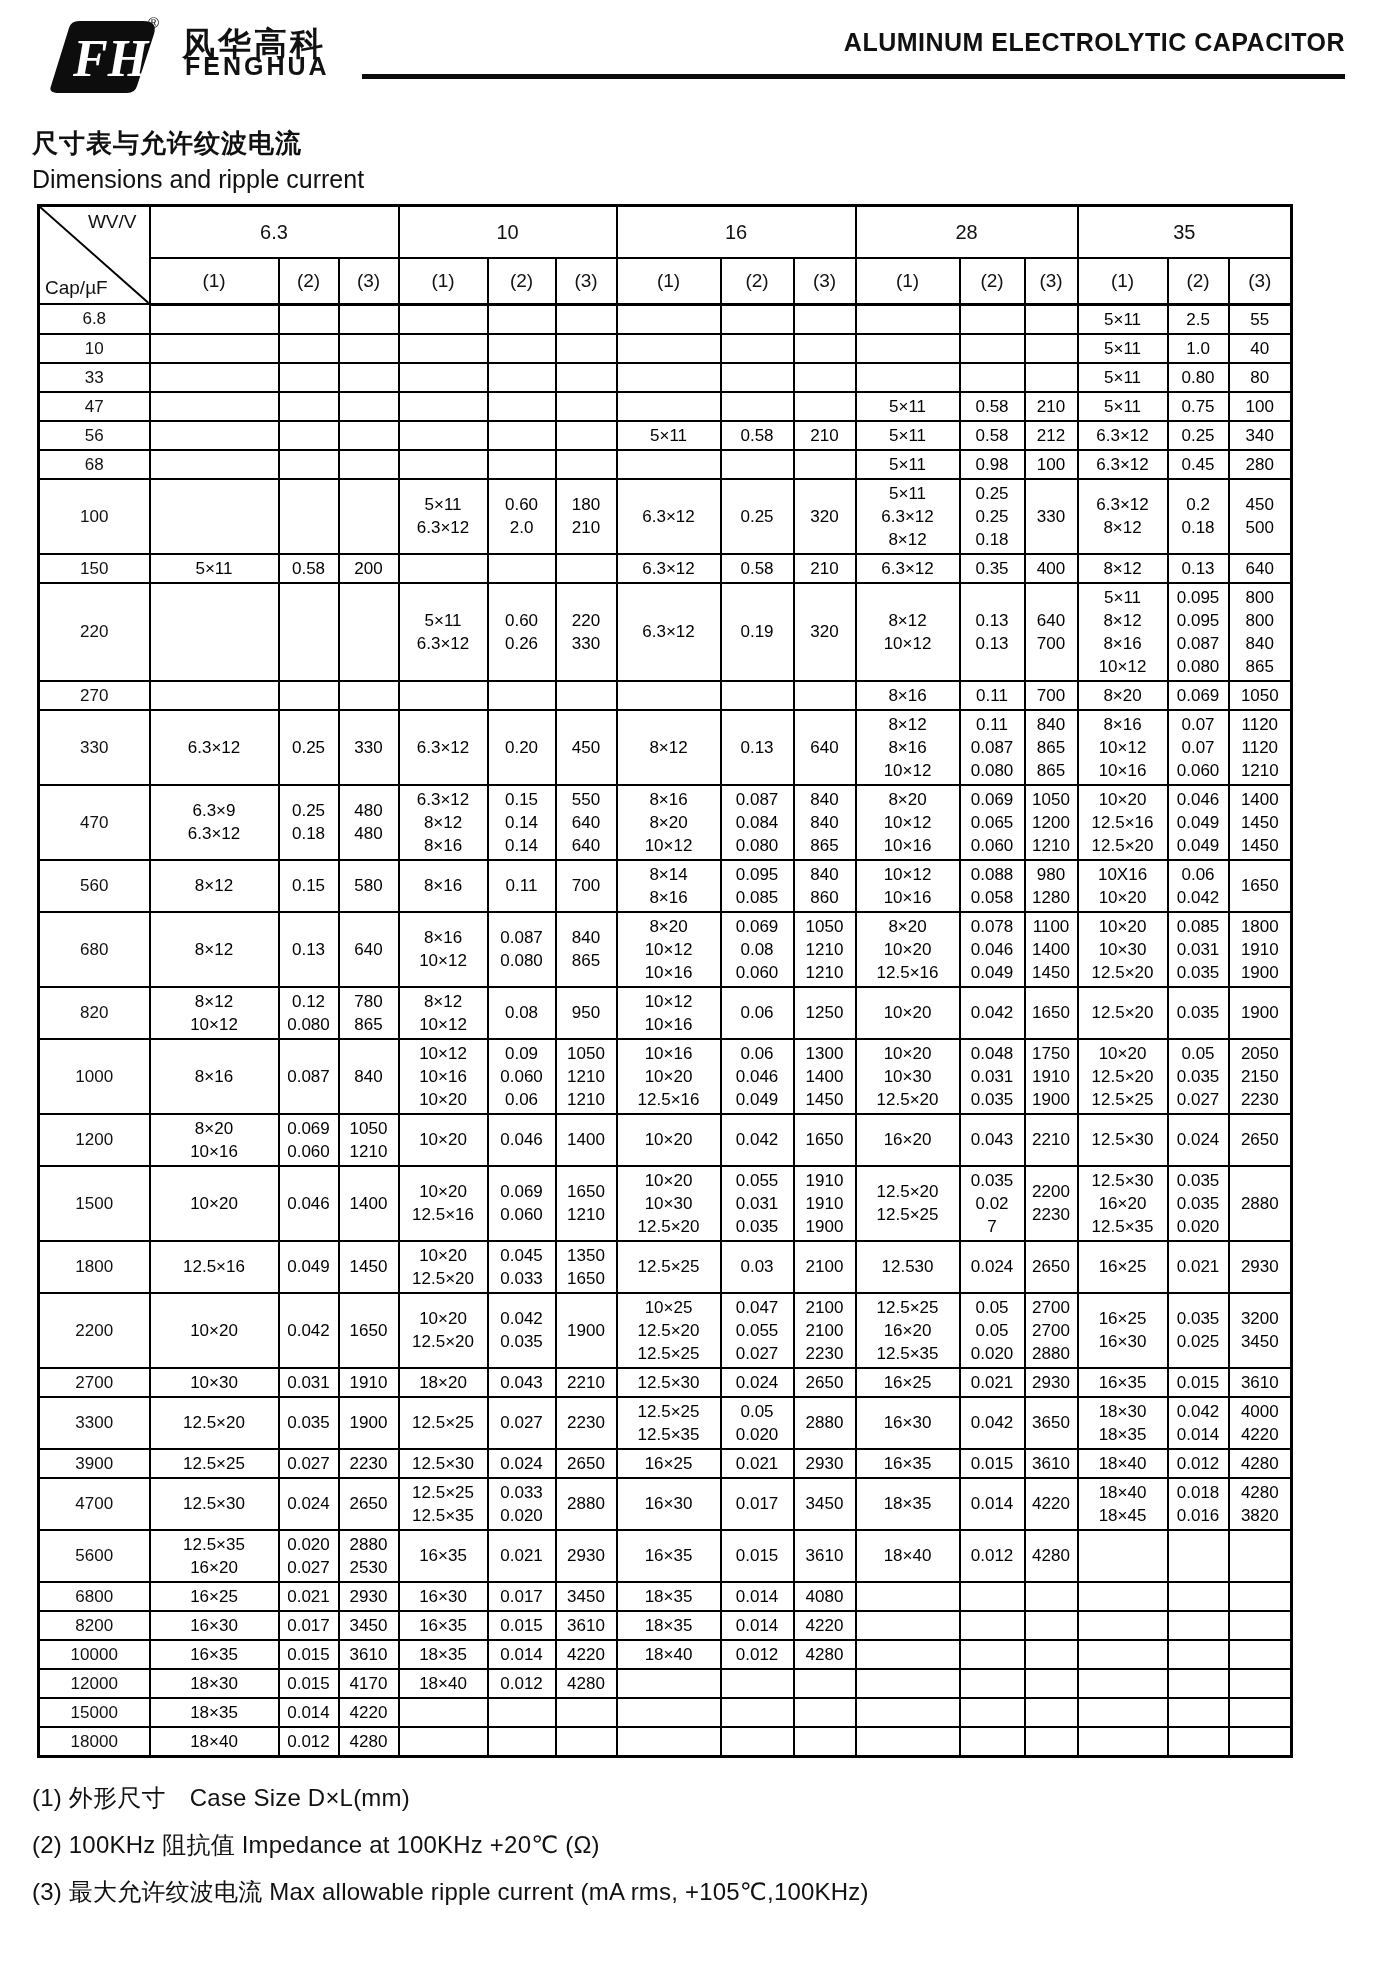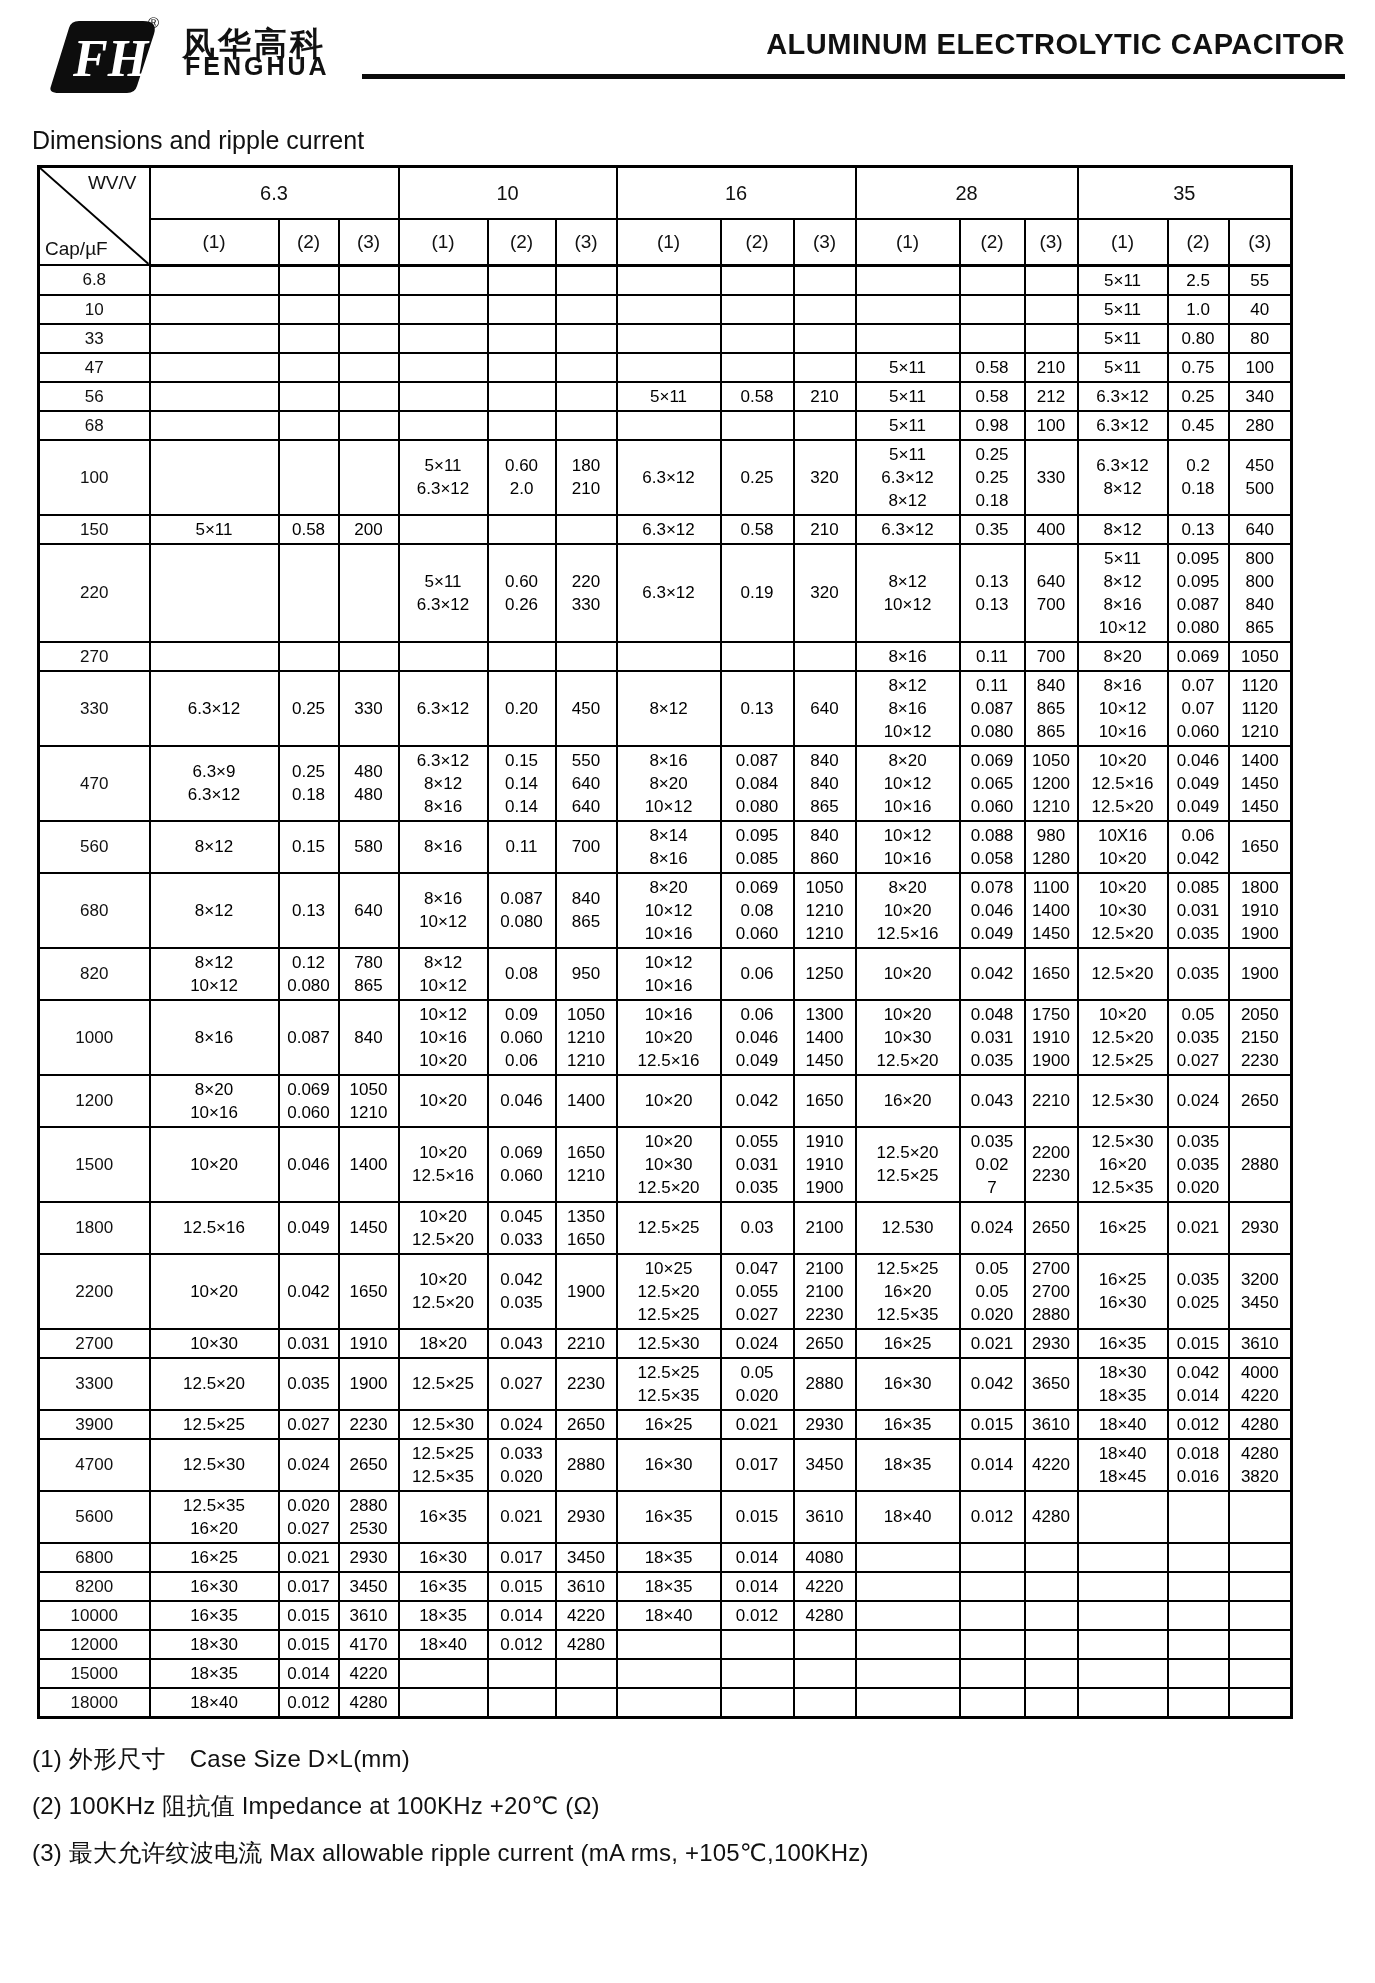--- a/index.html
+++ b/index.html
@@ -8,21 +8,21 @@
     font-family:"Liberation Sans","DejaVu Sans",sans-serif;
     position:relative;overflow:hidden;
   }
   
   .hdr{position:relative;height:108px;}
   .logo{position:absolute;left:45px;top:20px;width:120px;height:74px;}
   .logo svg{display:block;}
   .reg{position:absolute;left:148px;top:14px;font-size:15px;color:#111;}
   .logo-cn{position:absolute;left:182px;top:22px;font-size:33px;font-weight:bold;letter-spacing:3px;}
   .logo-en{position:absolute;left:185px;top:52px;font-size:25px;font-weight:bold;letter-spacing:3px;}
-  .page-title{position:absolute;right:30px;top:28px;margin:0;font-size:29px;font-weight:bold;letter-spacing:0.5px;white-space:nowrap;}
+  .page-title{position:absolute;right:30px;top:28px;margin:0;font-size:25px;font-weight:bold;letter-spacing:0.5px;white-space:nowrap;}
   .hrule{position:absolute;left:362px;right:30px;top:74px;height:5px;background:#0b0b0b;}
   
   .section{margin:18px 0 0 32px;}
   .sec-cn{font-size:26px;font-weight:600;letter-spacing:1px;}
   .sec-en{font-size:25px;margin-top:4px;}
   
   table.dim{
     border-collapse:collapse;table-layout:fixed;
     width:1253px;margin:10px 0 4px 37px;
     border:3px solid #000;
@@ -60,20 +60,21 @@
     </svg>
   </div>
   <span class="reg">®</span>
   <div class="logo-cn">风华高科</div>
   <div class="logo-en">FENGHUA</div>
   <h1 class="page-title">ALUMINUM ELECTROLYTIC CAPACITOR</h1>
   <div class="hrule"></div>
 </div>
 
 <div class="section">
+  <div class="sec-cn">尺寸表与允许纹波电流</div>
   <div class="sec-en">Dimensions and ripple current</div>
 </div>
 
 <table class="dim">
   <colgroup>
     <col style="width:111px">
       <col style="width:129px">
       <col style="width:60px">
       <col style="width:60px">
     <col style="width:89px">

